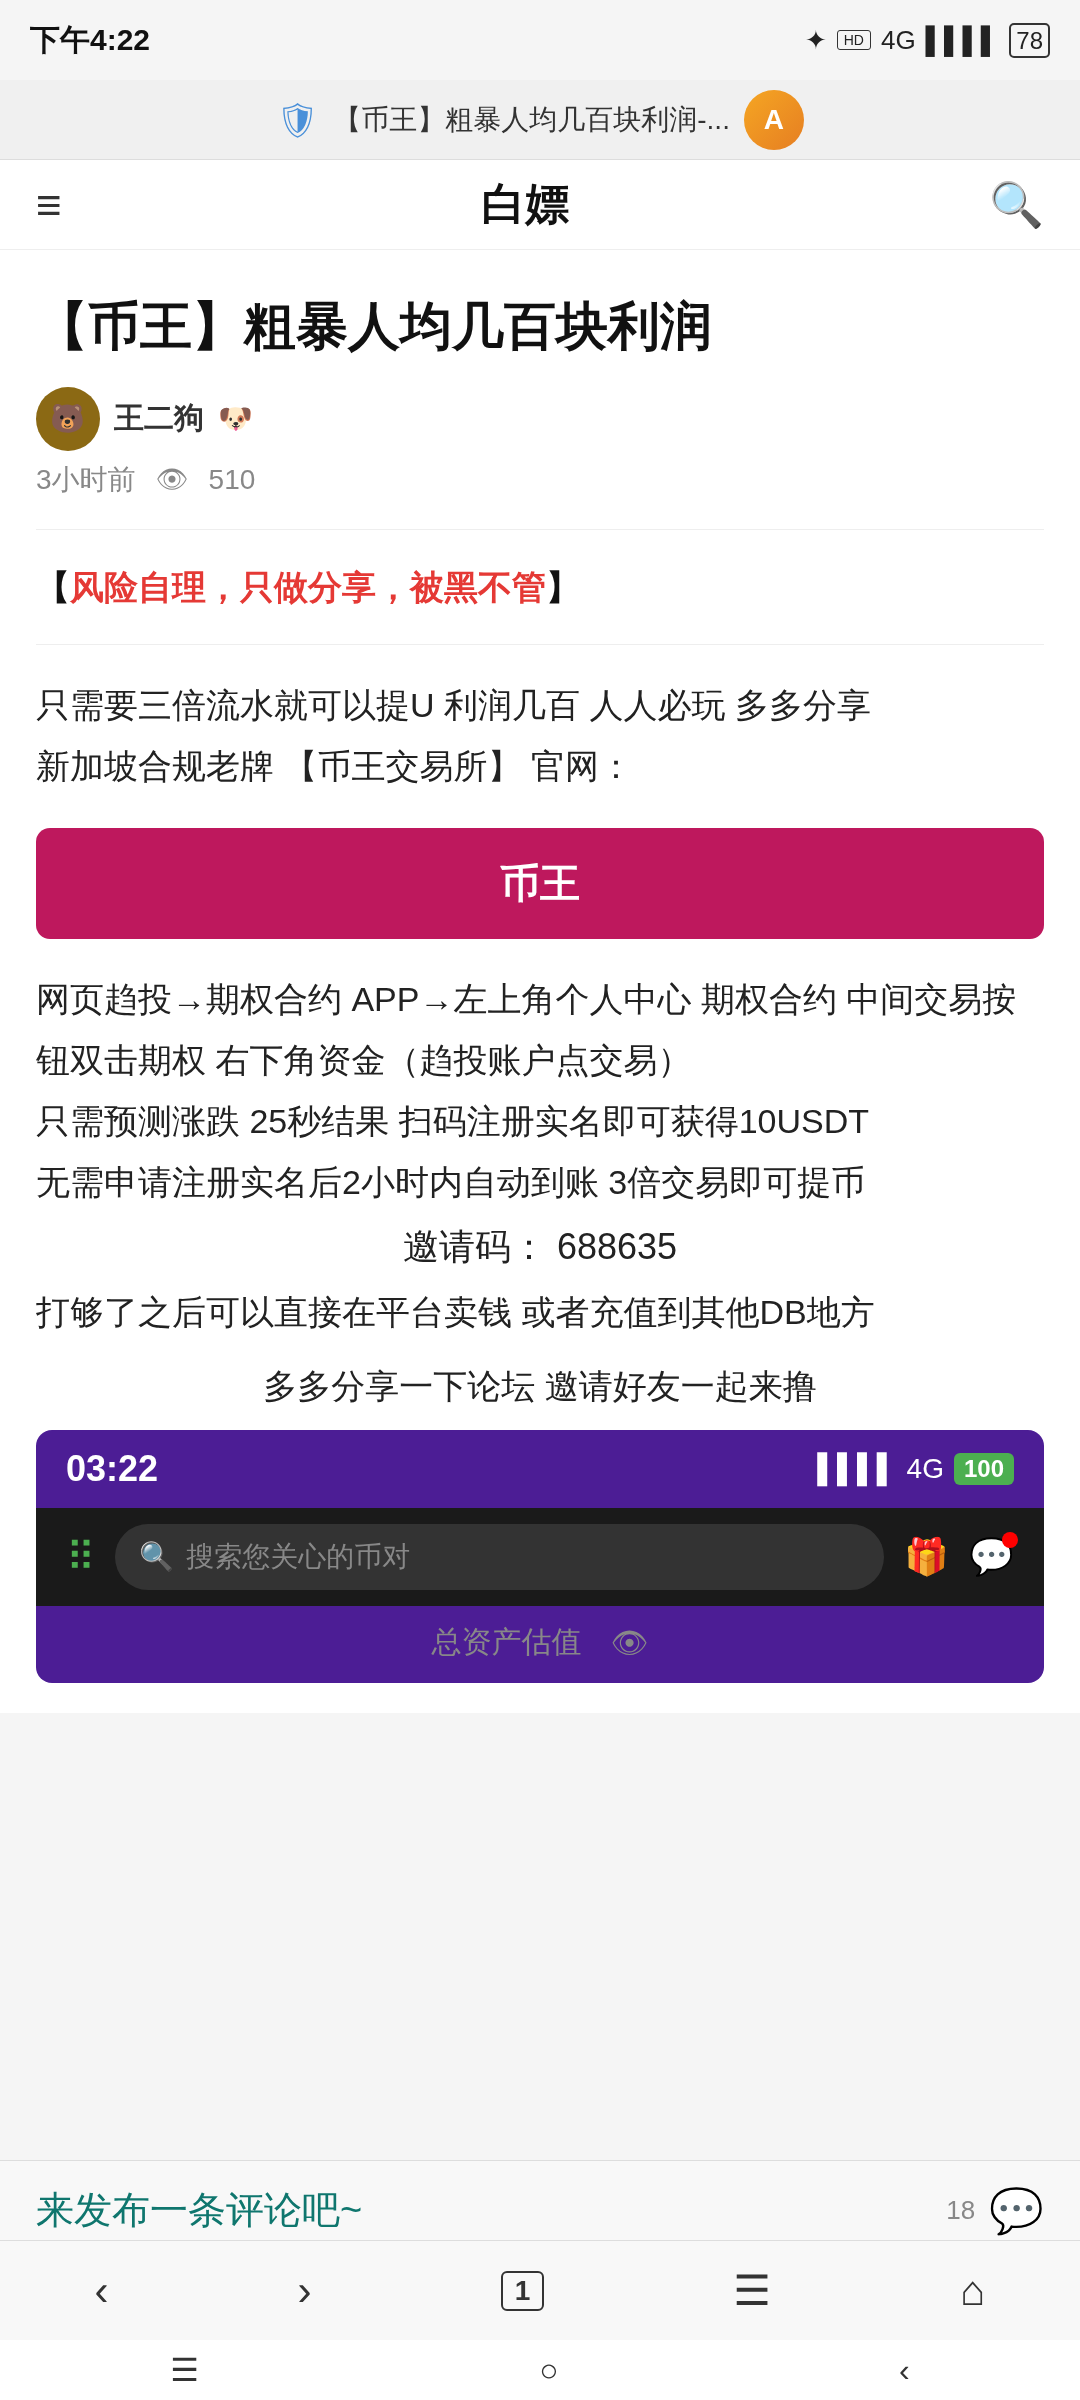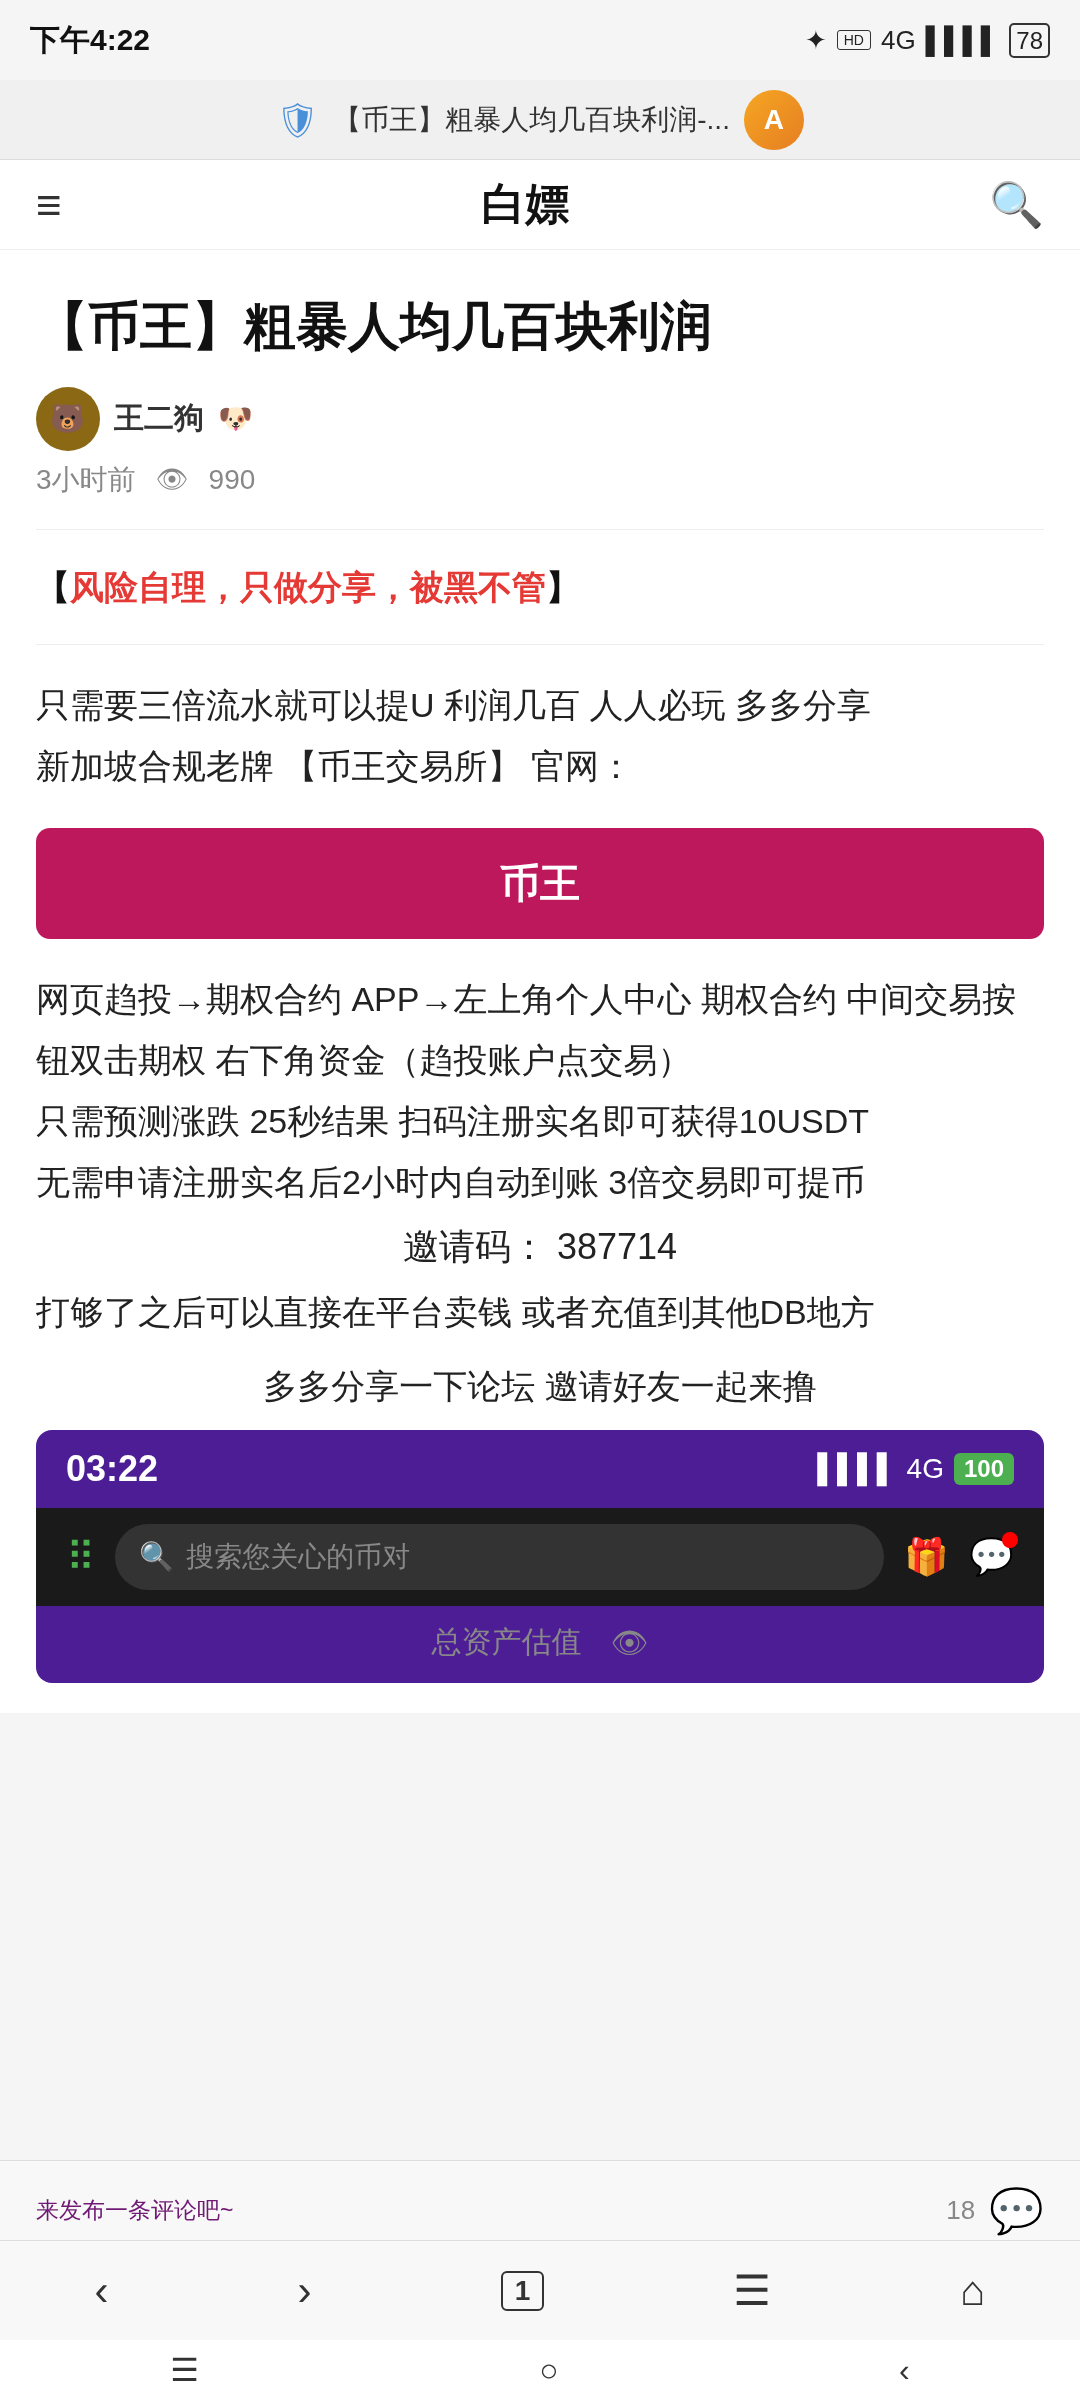--- a/index.html
+++ b/index.html
@@ -281,22 +281,22 @@
       width: 1080px;
       height: 100px;
       background: #f8f8f8;
       border-top: 1px solid #ddd;
       display: flex;
       align-items: center;
       justify-content: space-between;
       padding: 0 36px;
     }
     .comment-placeholder {
-      font-size: 23px;
-      color: #701a75;
+      font-size: 38px;
+      color: #0f766e;
     }
     .comment-icon {
       font-size: 44px;
       color: #555;
     }
     .comment-badge-count {
       font-size: 26px;
       color: #888;
     }
 
@@ -381,21 +381,21 @@
 
   <div class="author-row">
     <div class="author-avatar">🐻</div>
     <span class="author-name">王二狗</span>
     <span class="author-badge">🐶</span>
   </div>
 
   <div class="meta-row">
     <span>3小时前</span>
     <span class="views-icon">👁</span>
-    <span>990</span>
+    <span>510</span>
   </div>
 
   <div class="divider"></div>
 
   <div class="risk-notice">
     <span class="risk-black">【</span><span class="risk-red">风险自理，只做分享，被黑不管</span><span class="risk-black">】</span>
   </div>
 
   <div class="divider"></div>
 
@@ -407,21 +407,21 @@
   <button class="cta-button">币王</button>
 
   <div class="article-body">
     <p>网页趋投→期权合约 APP→左上角个人中心 期权合约 中间交易按钮双击期权 右下角资金（趋投账户点交易）</p>
     <p>只需预测涨跌 25秒结果 扫码注册实名即可获得10USDT</p>
     <p>无需申请注册实名后2小时内自动到账 3倍交易即可提币</p>
   </div>
 
   <div class="invite-code">
     <span>邀请码：</span>
-    <span>387714</span>
+    <span>688635</span>
   </div>
 
   <div class="article-body">
     <p>打够了之后可以直接在平台卖钱 或者充值到其他DB地方</p>
   </div>
 
   <div class="share-line">多多分享一下论坛 邀请好友一起来撸</div>
 
   <div class="screenshot-box">
     <div class="screenshot-status">

